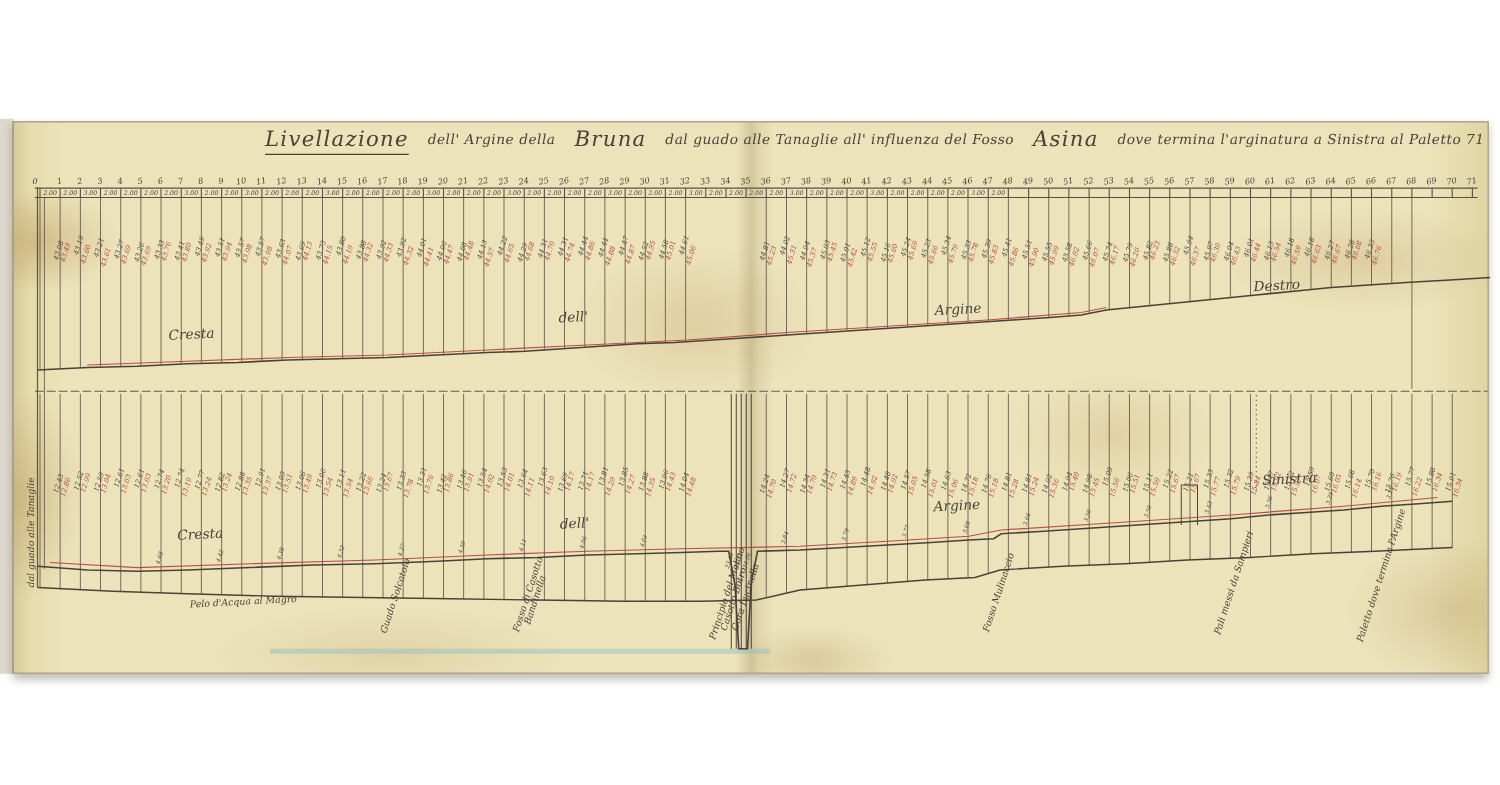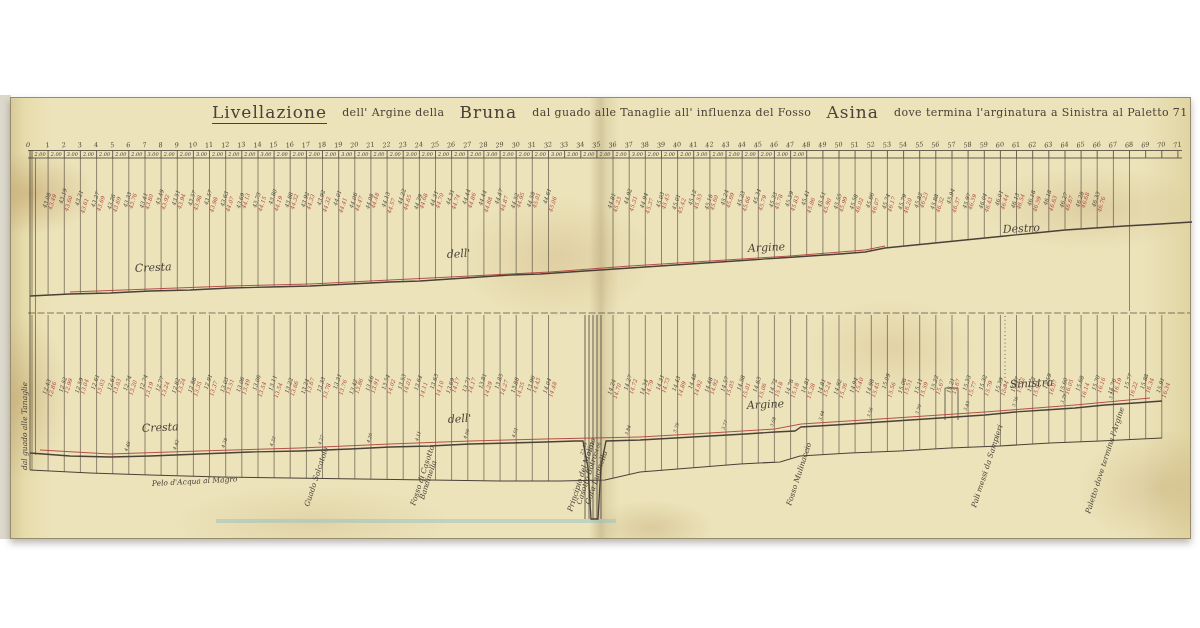--- a/index.html
+++ b/index.html
@@ -14,21 +14,21 @@
       radial-gradient(ellipse 120px 70px at 880px 250px, rgba(170,125,60,.16), transparent 70%),
       radial-gradient(ellipse 160px 60px at 1080px 110px, rgba(160,115,50,.18), transparent 70%),
       radial-gradient(ellipse 200px 55px at 300px 425px, rgba(160,115,50,.14), transparent 70%),
       radial-gradient(ellipse 120px 85px at 1150px 390px, rgba(160,115,50,.22), transparent 70%),
       radial-gradient(ellipse 90px 40px at 640px 430px,  rgba(150,105,45,.20), transparent 70%),
       linear-gradient(90deg,#d8cb9b 0,#e7dcab 14px,#ece3ba 40px,#ece3ba 96%,#e0d5a2 100%);
     border:1px solid #978b6d;box-shadow:0 4px 7px rgba(60,50,30,.35);}
   .fold{position:absolute;left:578px;top:0;width:30px;height:100%;
     background:linear-gradient(90deg,transparent,rgba(125,98,48,.22) 40%,rgba(125,98,48,.10) 60%,transparent);}
   .artifact{position:absolute;left:205px;top:421px;width:400px;height:4px;background:rgba(140,190,195,.45);}
-  .title{position:absolute;left:196px;top:4px;white-space:nowrap;color:#4a4238;}
+  .title{position:absolute;left:196px;top:4px;white-space:nowrap;color:#4a4238;font-style:italic;}
   .title span{display:inline-block;margin:0 5px;}
   .t-big{font-size:17px;letter-spacing:1px;}
   .t-sm{font-size:11px;letter-spacing:.4px;vertical-align:2px;}
   .u{border-bottom:1.5px solid #4a4238;padding-bottom:1px;}
   svg.chart{position:absolute;left:0;top:0;}
   svg text{fill:#4a4238;font-family:"DejaVu Serif",serif;font-style:italic;}
   svg .stn{font-size:6.5px;}
   svg .dist{font-size:5px;}
   svg .rb{font-size:5.5px;}
   svg .rr{font-size:5.5px;fill:#b0403a;}

